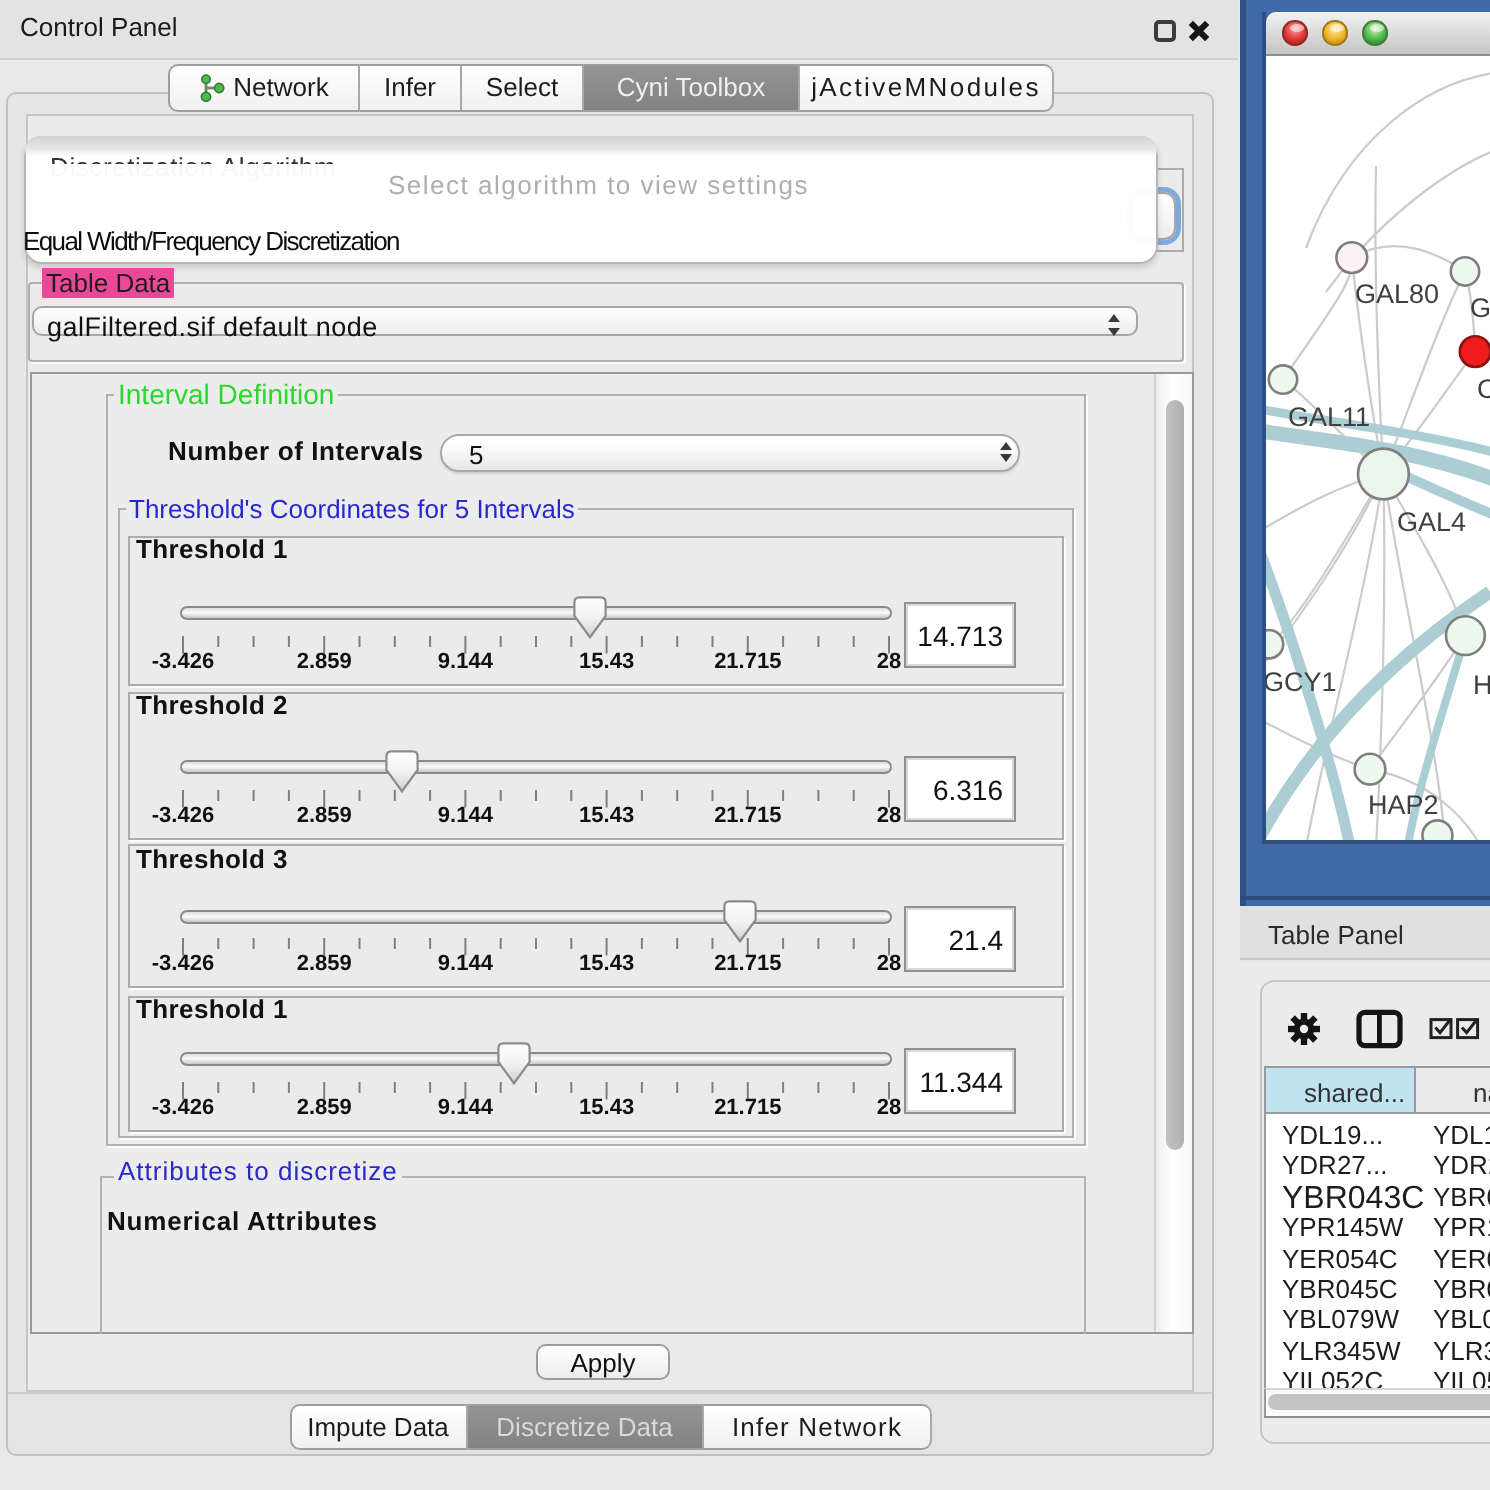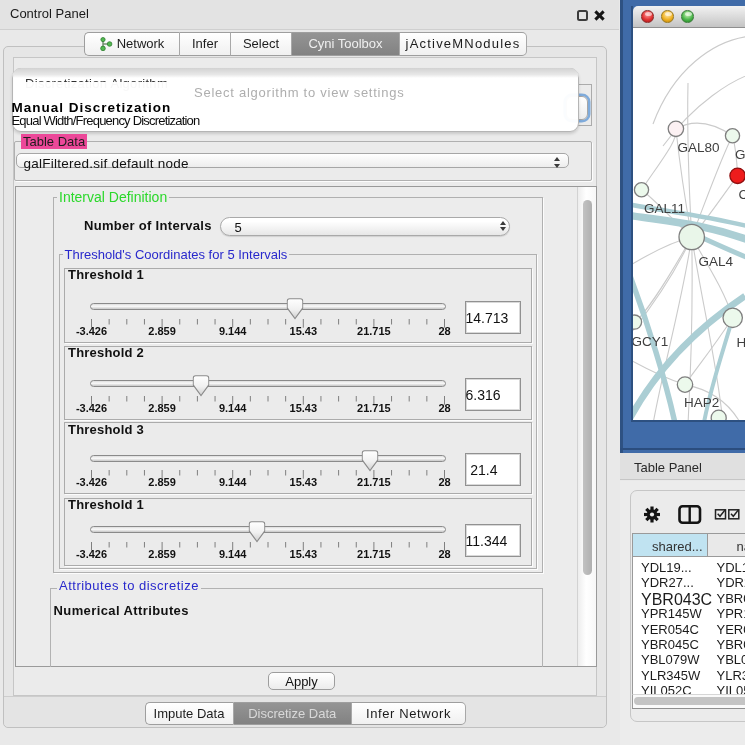--- a/index.html
+++ b/index.html
@@ -39,21 +39,21 @@
 .updn .d { display:block; width:0;height:0;border-left:3.5px solid transparent;border-right:3.5px solid transparent;border-top:4.5px solid #3a3a3a; }
 
 
 .thr { position:absolute; left:63.5px; width:468px; border:1px solid #ababab; background:#ebebeb; box-shadow:1px 1px 0 rgba(255,255,255,0.85); }
 .thr .name { position:absolute; left:3.5px; top:-1.5px; font-size:13px; font-weight:bold; color:#111; letter-spacing:0.2px; }
 .thr .track { position:absolute; left:25.5px; width:356px; bottom:31.5px; height:7px; border:1px solid #8a8a8a; border-radius:3.5px; background:linear-gradient(#dcdcdc,#fafafa 45%,#c7c7c7); }
 .thr .ticks { position:absolute; left:26.5px; width:354px; bottom:19px; height:9px; }
 .thr .lr { position:absolute; left:0; width:468px; bottom:5px; height:12px; }
 .thr .lr b { position:absolute; font-size:11px; color:#111; transform:translateX(-50%); font-weight:bold; }
 .thr .thumb { position:absolute; bottom:21.5px; width:17px; height:22px; transform:translateX(-50%); }
-.thr .fld { position:absolute; left:400px; top:0; width:56px; height:33px; background:#fff; border:1px solid #919191; box-shadow:inset 0 0 0 1px #d9d9d9; font-size:14px; color:#111; text-align:right; padding:8px 22px 0 0; }
+.thr .fld { position:absolute; left:387px; top:0; width:56px; height:33px; background:#fff; border:1px solid #919191; box-shadow:inset 0 0 0 1px #d9d9d9; font-size:14px; color:#111; text-align:right; padding:8px 5px 0 0; }
 
 
 .vtrack { position:absolute; background:linear-gradient(to right,#ededed,#ffffff 45%,#f7f7f7); }
 .vthumb { position:absolute; background:linear-gradient(to right,#c2c2c2,#b0b0b0); border-radius:5px; }
 
 
 #rblue { left:620px; top:0; width:125px; height:452.5px; background:#406ba8; border-left:3px solid #2e5182; }
 #netwin { left:632.5px; top:6px; width:112.5px; height:414px; }
 #ntitle { left:0; top:0; width:112.5px; height:22px; background:linear-gradient(#f2f2f2,#d2d2d2 70%,#c4c4c4); border-bottom:1px solid #8f8f8f; border-radius:5px 0 0 0; }
 .light { position:absolute; top:4px; width:12.5px; height:12.5px; border-radius:50%; } .light i{position:absolute;left:2.5px;top:1px;width:7px;height:4px;border-radius:50%;background:rgba(255,255,255,0.55);}
@@ -100,21 +100,20 @@
   <div class="abs" style="left:578px; top:84px; width:14px; height:42px; border-top:1px solid #ababab; border-right:1px solid #ababab; border-bottom:1px solid #ababab;"></div>
   <div class="combo" style="left:566px; top:96px; width:22px; height:23.5px; border-radius:6px; box-shadow:0 0 0 2.5px rgba(100,155,215,0.8);"></div>
 
   <div class="abs" style="left:25px; top:75.6px; font-size:13px; letter-spacing:0.3px; color:#2f2f2f; white-space:nowrap;">Discretization Algorithm</div>
   <div class="abs" style="left:11.5px; top:68px; width:567px; height:63.5px; background:rgba(255,255,255,0.962); border:1px solid #b5b5b5; border-radius:9px; box-shadow:0 2px 3px rgba(0,0,0,0.14);"></div>
   <div class="abs" style="left:11.5px; top:68px; width:567px; height:10px; background:linear-gradient(#d2d2d2,#e7e7e7 65%,rgba(255,255,255,0)); border-radius:9px 9px 0 0;"></div>
   <div class="abs" style="left:25px; top:75.6px; height:6px; overflow:hidden;">
       <div style="font-size:13px; letter-spacing:0.3px; color:#2f2f2f; white-space:nowrap;">Discretization Algorithm</div>
     </div>
   <div class="abs" style="left:194px; top:84.5px; font-size:13px; letter-spacing:0.75px; color:#aeaeae; white-space:nowrap;">Select algorithm to view settings</div>
-  <div class="abs" style="left:11.5px; top:99.6px; font-size:13.5px; letter-spacing:1px; font-weight:bold; color:#000; white-space:nowrap;">Manual Discretization</div>
   <div class="abs" style="left:11.5px; top:113.2px; font-size:13px; letter-spacing:-0.8px; color:#0d0d0d; white-space:nowrap;">Equal Width/Frequency Discretization</div>
 
   <div class="tbox" style="left:13.5px; top:141px; width:578.5px; height:40px; border-radius:2px;"></div>
   <div class="tlbl t13" style="left:21px; top:134px; background:#ec4899;">Table Data</div>
   <div class="combo" style="left:16px; top:153px; width:553px; height:15px;">
     <span style="position:absolute; left:6.5px; top:1.5px; font-size:13.5px; letter-spacing:0.25px; color:#111;">galFiltered.sif default node</span>
     <span class="updn" style="right:7px; top:3px;">
         <span class="u" style="border-bottom-width:4px;"></span>
         <span class="d" style="border-top-width:4px;"></span>
       </span>

